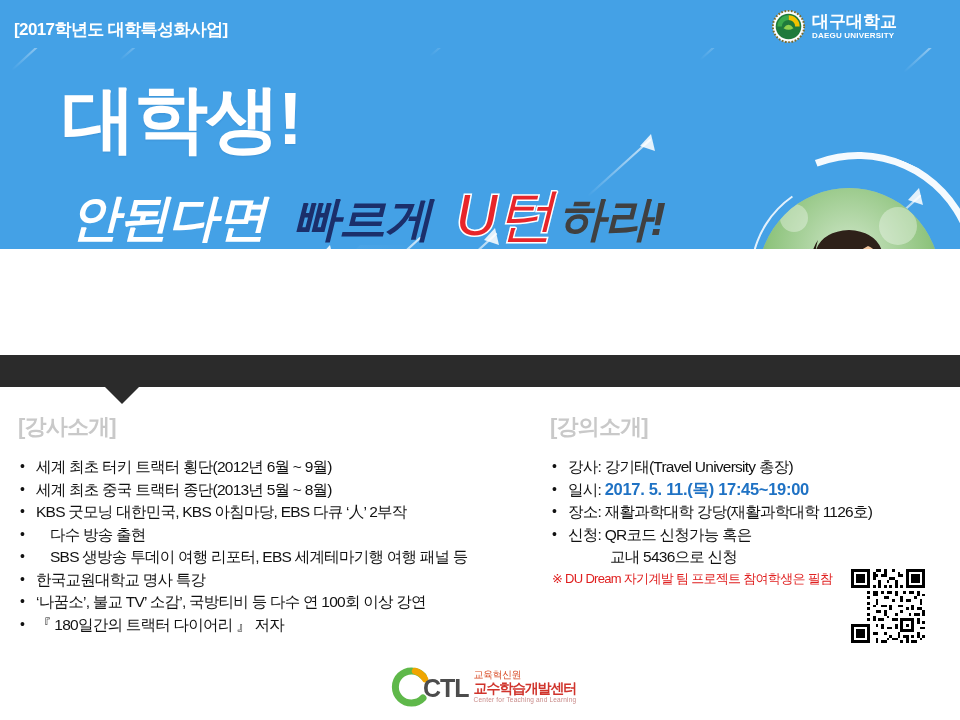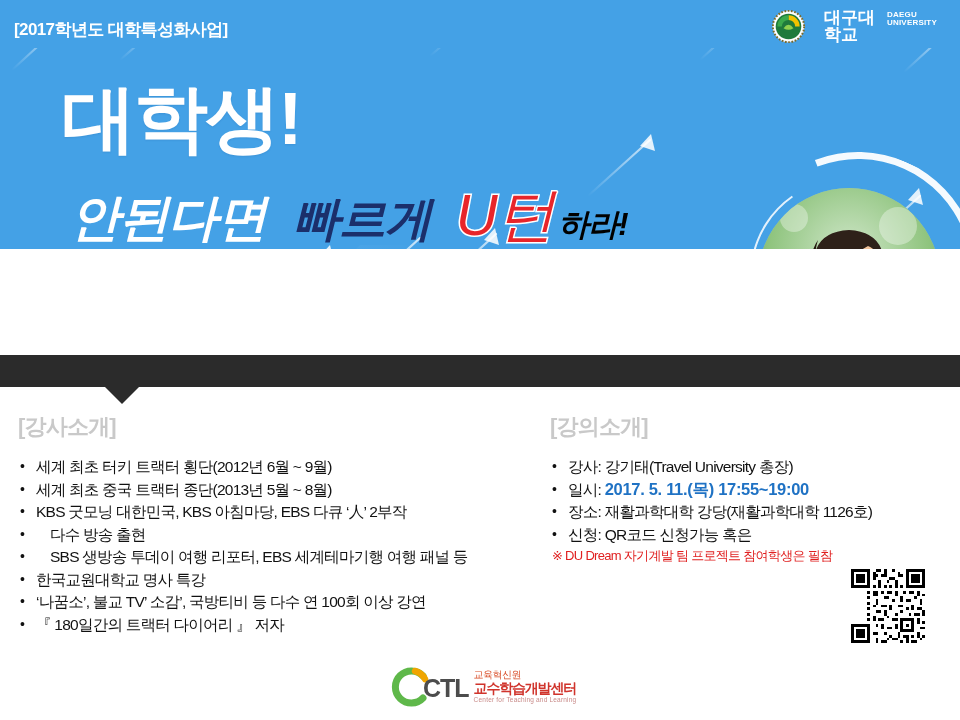--- a/index.html
+++ b/index.html
@@ -100,33 +100,33 @@
     font-size:47px; font-weight:bold; color:#1b2f6b;
     letter-spacing:-1px; font-style:italic;
   }
   .hl-red {
     font-size:58px; font-weight:normal; color:#e8252a;
     letter-spacing:-1px; font-style:italic;
     -webkit-text-stroke:3px #ffffff;
     paint-order:stroke fill;
   }
   .hl-navy2 {
-    font-size:31px; font-weight:bold; color:#000000;
+    font-size:47px; font-weight:bold; color:#404040;
     letter-spacing:-1px; font-style:italic;
   }
 
   
   .du-logo {
     position:absolute; right:12px; top:8px;
     width:176px; height:36px;
     z-index:7;
     display:flex; align-items:center; gap:7px;
   }
   .du-emblem { width:33px; height:33px; flex:0 0 33px; }
-  .du-text { display:flex; flex-direction:row; line-height:1;margin-left:12px; }
+  .du-text { display:flex; flex-direction:column; line-height:1; }
   .du-ko { font-size:17px; font-weight:bold; color:#ffffff; letter-spacing:0px; }
   .du-en { font-size:8px; font-weight:bold; color:#ffffff; letter-spacing:0.2px; margin-top:2px; }
 
   
   .dark-band {
     position:absolute; left:0; top:355px;
     width:960px; height:32px;
     background:#2b2b2b;
     z-index:8;
   }
@@ -379,30 +379,31 @@
 
     <div class="col-right">
       <div class="sec-head">[강의소개]</div>
       <ul class="bullets">
         <li>
           <span>강사:</span>
           <span>강기태(Travel University 총장)</span>
         </li>
         <li>
           <span>일시:</span>
-          <span class="dt-blue">2017.  5. 11.(목)  17:55~19:00</span>
+          <span class="dt-blue">2017.  5. 11.(목)  17:45~19:00</span>
         </li>
         <li>
           <span>장소:</span>
           <span>재활과학대학 강당(재활과학대학 1126호)</span>
         </li>
         <li>
           <span>신청:</span>
           <span>QR코드 신청가능 혹은</span>
         </li>
+        <li class="indent2">교내 5436으로 신청</li>
       </ul>
       <div class="note-red">※ DU Dream 자기계발 팀 프로젝트 참여학생은 필참</div>
 
       <div class="qr-wrap">
         <svg width="80" height="80" viewBox="0 0 29 29" shape-rendering="crispEdges">
           <rect width="29" height="29" fill="#ffffff"></rect>
           <g fill="#000000">
 
             <rect x="1" y="1" width="7" height="1"></rect>
               <rect x="1" y="7" width="7" height="1"></rect>

